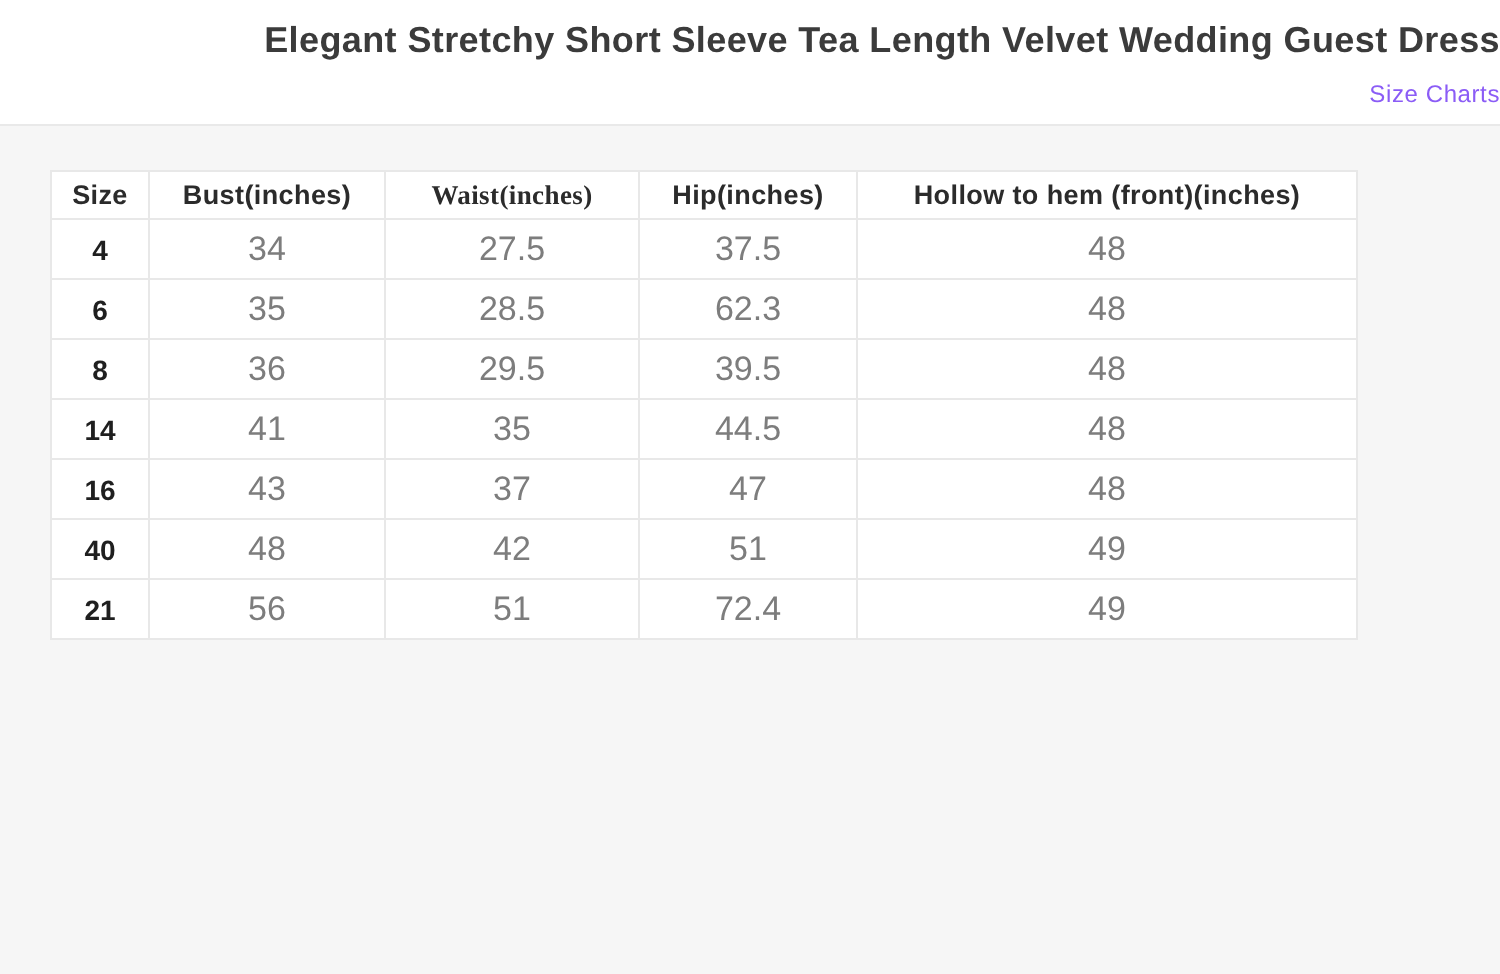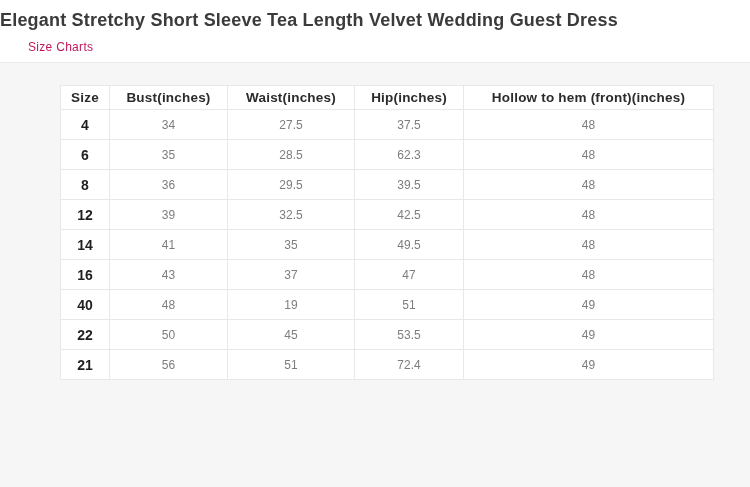--- a/index.html
+++ b/index.html
@@ -6,71 +6,71 @@
   html, body {
     width: 750px; height: 487px;
     font-family: "Liberation Sans", sans-serif;
     background: #f6f6f6;
     overflow: hidden;
   }
   .title-band {
     background: #ffffff;
     height: 63px;
     border-bottom: 1px solid #e9e9e9;
-    text-align: left;
+    text-align: right;
   }
   .page-title {
     padding-top: 10px;
     font-size: 18px;
     font-weight: 700;
     color: #3b3b3b;
     letter-spacing: 0.2px;
   }
   .page-subtitle {
     margin-top: 9px;
     font-size: 12px;
-    color: #be185d;
+    color: #8b5cf6;
     letter-spacing: 0.3px;
     margin-left: 28px;
   }
   .content {
     padding-top: 22px;
   }
   table.size-chart {
     border-collapse: collapse;
-    margin-left: 60px;
+    margin-left: 25px;
     width: 653px;
     background: #ffffff;
     table-layout: fixed;
   }
   table.size-chart th, table.size-chart td {
     border: 1px solid #e8e8e8;
     text-align: center;
     vertical-align: middle;
   }
   table.size-chart th {
     height: 24px;
     font-size: 13.5px;
     font-weight: 700;
     color: #2b2b2b;
     letter-spacing: 0.2px;
   }
   table.size-chart td {
     height: 30px;
-    font-size: 12px;
+    font-size: 17px;
     color: #7d7d7d;
   }
   table.size-chart td.size-cell {
     font-size: 14px;
     font-weight: 700;
     color: #1f1f1f;
   }
   table.size-chart th:nth-child(1) { width: 49px; }
   table.size-chart th:nth-child(2) { width: 118px; }
-  table.size-chart th:nth-child(3) { width: 127px; }
+  table.size-chart th:nth-child(3) { width: 127px; font-family: Liberation Serif, serif; }
   table.size-chart th:nth-child(4) { width: 109px; }
   table.size-chart th:nth-child(5) { width: 250px; }
 </style>
 </head>
 <body>
 
 <div class="title-band">
   <div class="page-title">Elegant Stretchy Short Sleeve Tea Length Velvet Wedding Guest Dress</div>
   <div class="page-subtitle">Size Charts</div>
 </div>
@@ -102,52 +102,38 @@
           <td class="val-cell">48</td>
         </tr>
         <tr>
           <td class="size-cell">8</td>
           <td class="val-cell">36</td>
           <td class="val-cell">29.5</td>
           <td class="val-cell">39.5</td>
           <td class="val-cell">48</td>
         </tr>
         <tr>
-          <td class="size-cell">12</td>
-          <td class="val-cell">39</td>
-          <td class="val-cell">32.5</td>
-          <td class="val-cell">42.5</td>
-          <td class="val-cell">48</td>
-        </tr>
-        <tr>
           <td class="size-cell">14</td>
           <td class="val-cell">41</td>
           <td class="val-cell">35</td>
-          <td class="val-cell">49.5</td>
+          <td class="val-cell">44.5</td>
           <td class="val-cell">48</td>
         </tr>
         <tr>
           <td class="size-cell">16</td>
           <td class="val-cell">43</td>
           <td class="val-cell">37</td>
           <td class="val-cell">47</td>
           <td class="val-cell">48</td>
         </tr>
         <tr>
           <td class="size-cell">40</td>
           <td class="val-cell">48</td>
-          <td class="val-cell">19</td>
+          <td class="val-cell">42</td>
           <td class="val-cell">51</td>
-          <td class="val-cell">49</td>
-        </tr>
-        <tr>
-          <td class="size-cell">22</td>
-          <td class="val-cell">50</td>
-          <td class="val-cell">45</td>
-          <td class="val-cell">53.5</td>
           <td class="val-cell">49</td>
         </tr>
         <tr>
           <td class="size-cell">21</td>
           <td class="val-cell">56</td>
           <td class="val-cell">51</td>
           <td class="val-cell">72.4</td>
           <td class="val-cell">49</td>
         </tr>
       </tbody>

